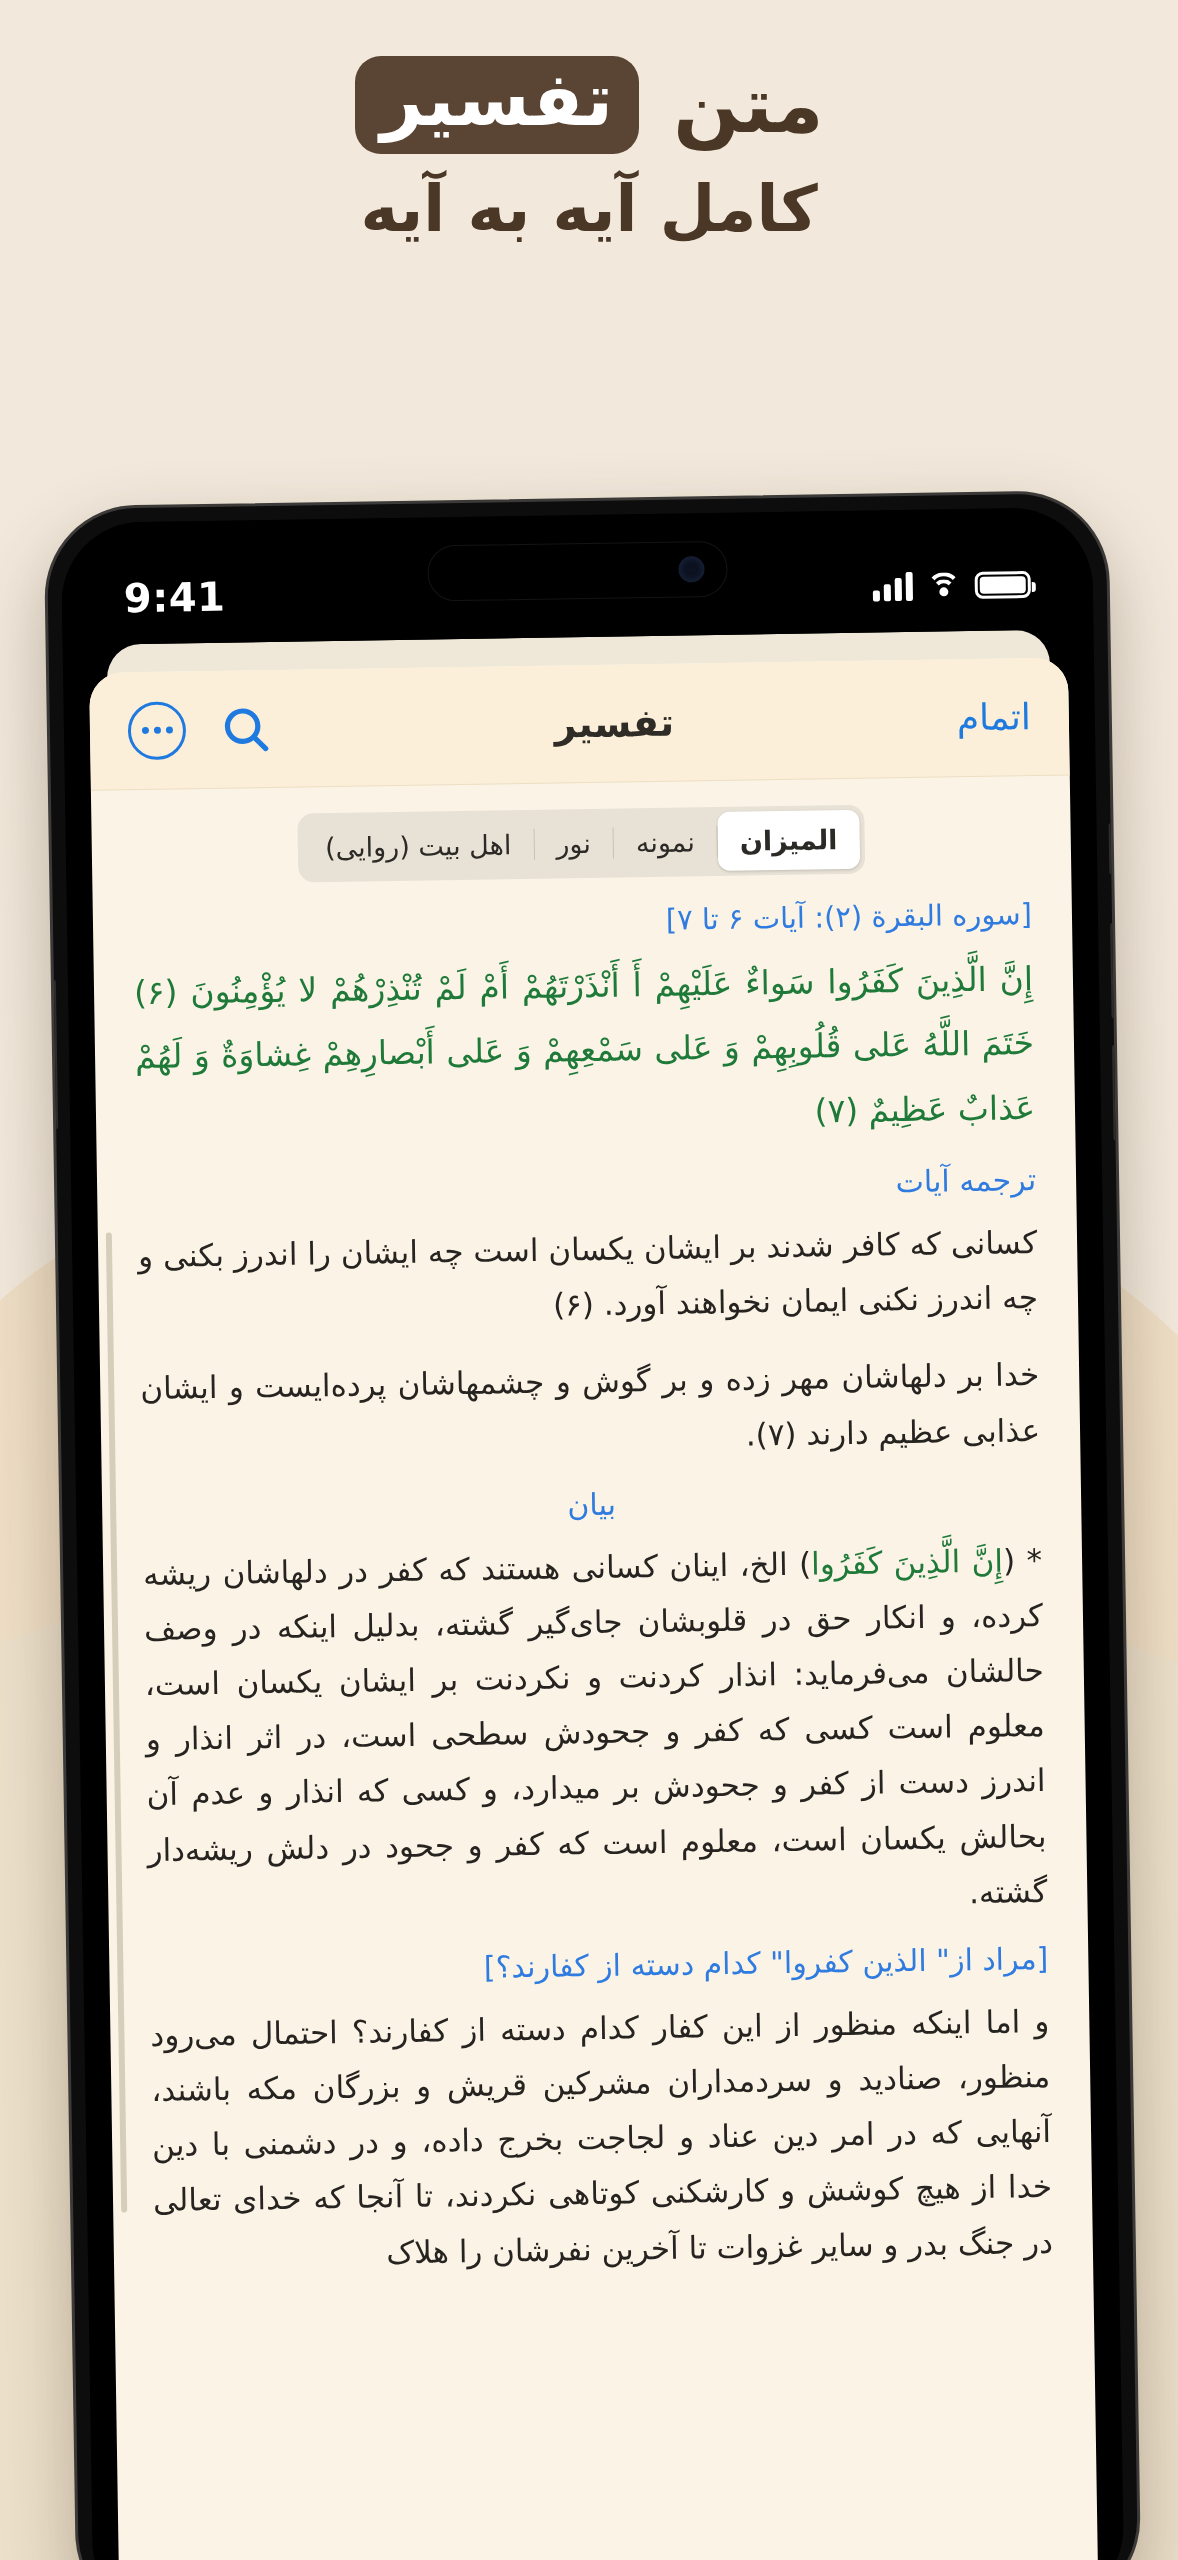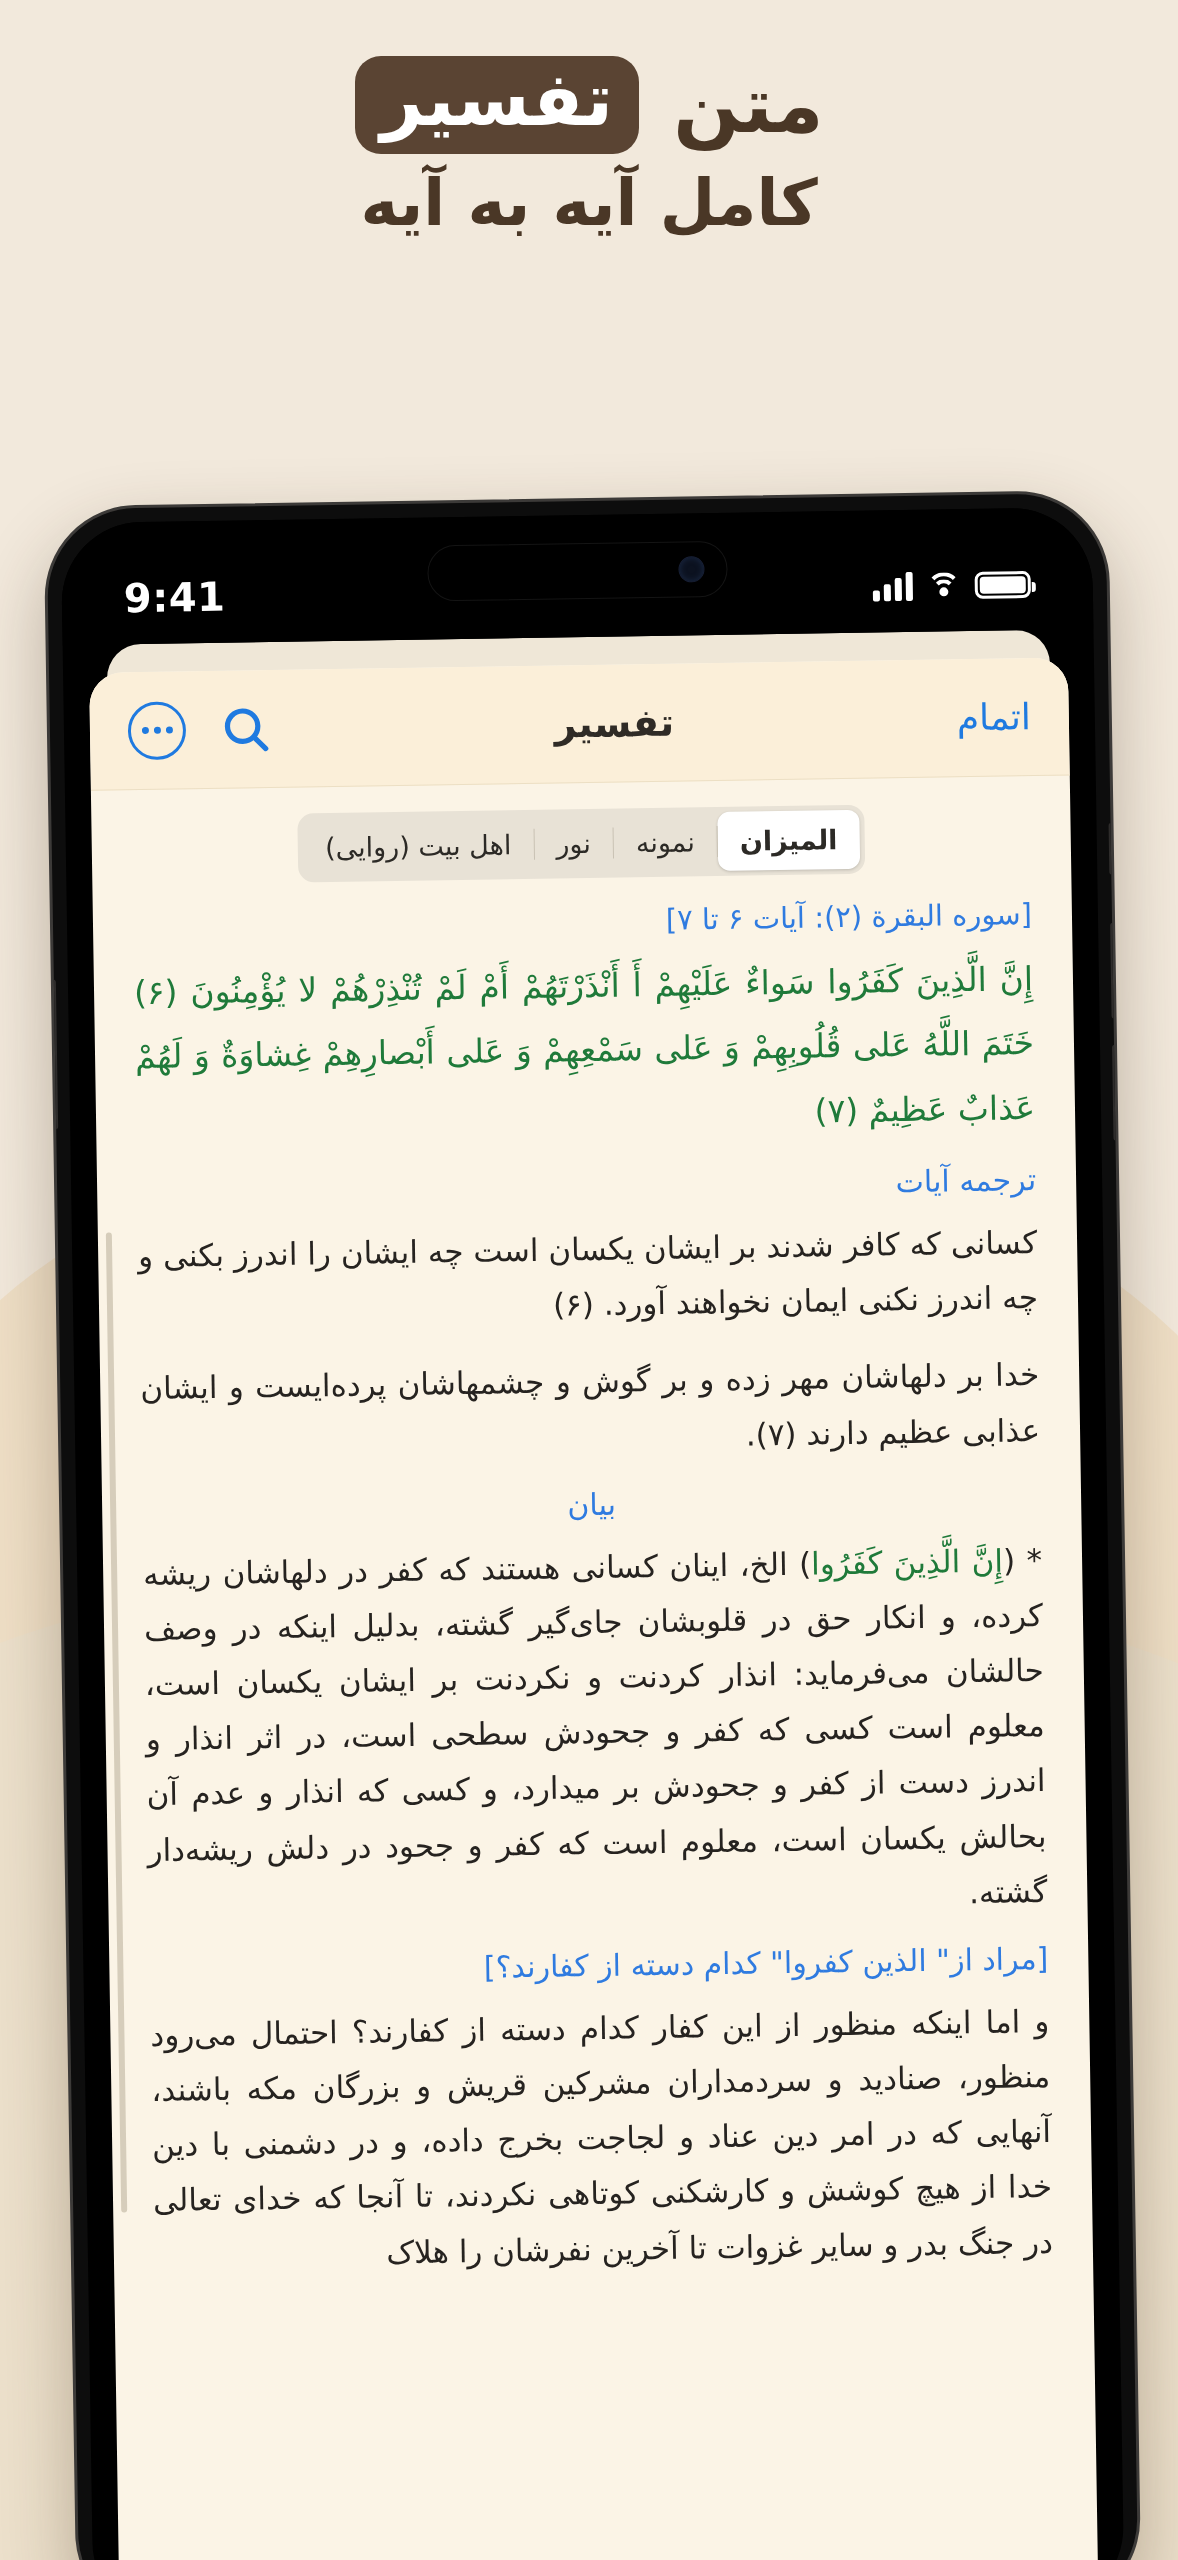--- a/index.html
+++ b/index.html
@@ -67,21 +67,21 @@
   .headline-chip {
     background: #5a4433;
     color: #ffffff;
     font-size: 74px;
     font-weight: bold;
     padding: 6px 26px 18px 26px;
     border-radius: 26px;
     line-height: 1.0;
   }
   .headline-sub {
-    margin-top: 12px;
+    margin-top: 18px;
     font-size: 64px;
     font-weight: bold;
     color: #4a3726;
   }
 
   
   .phone {
     position: absolute;
     top: 498px;
     left: 60px;

